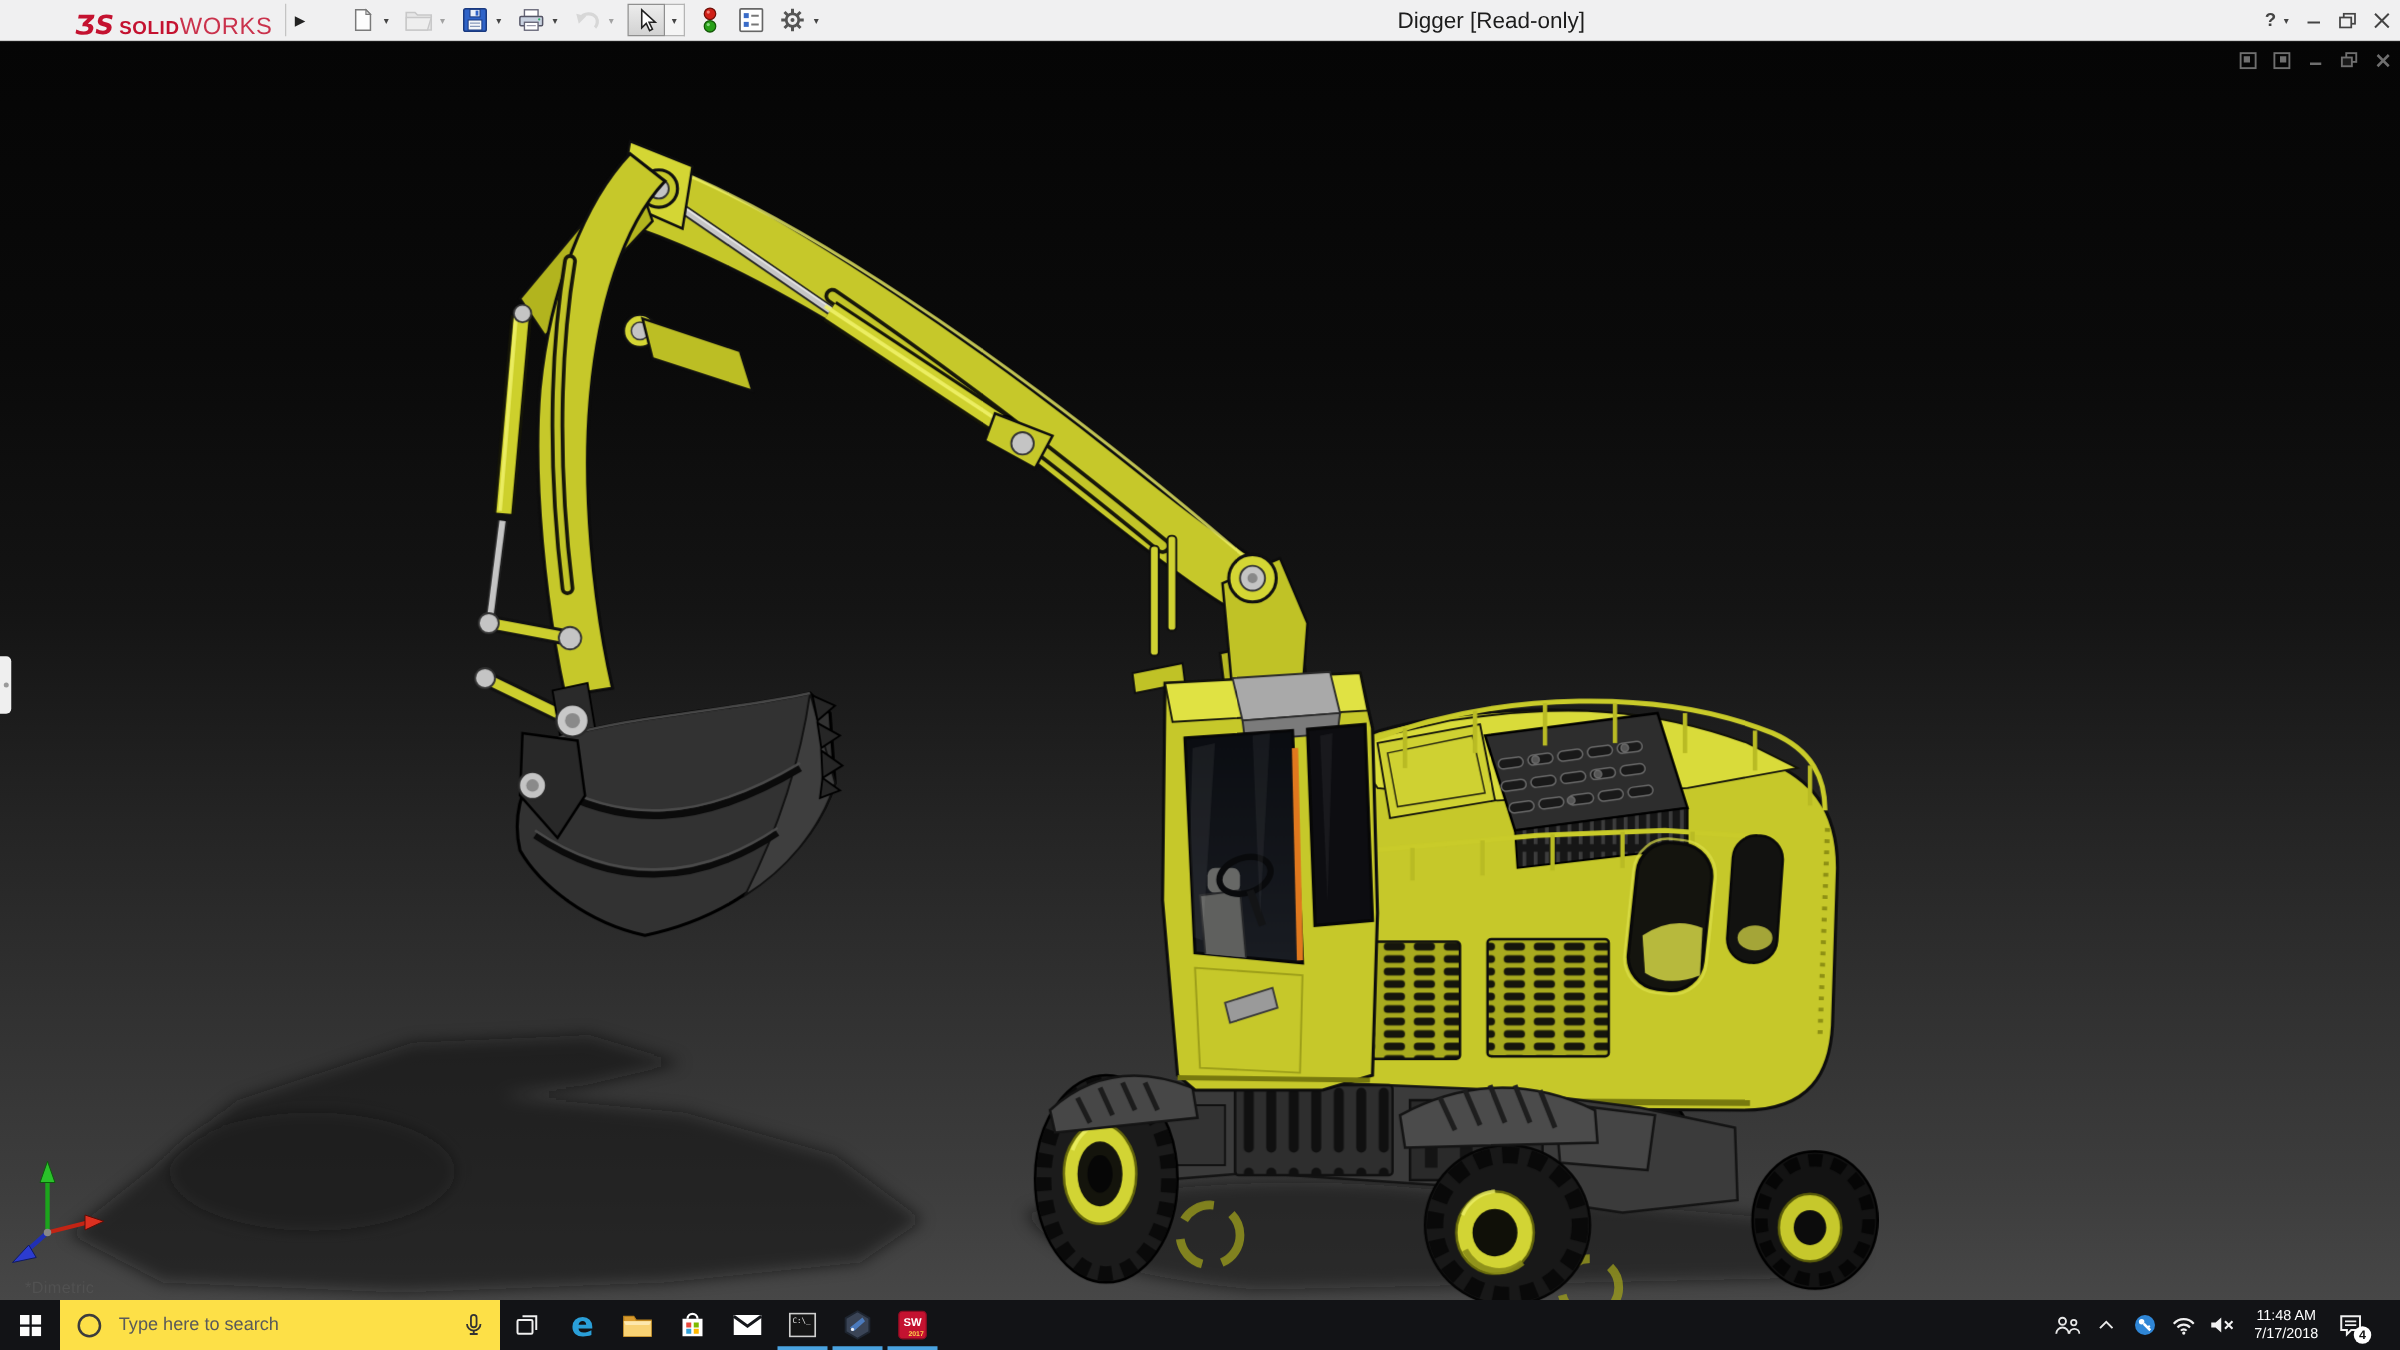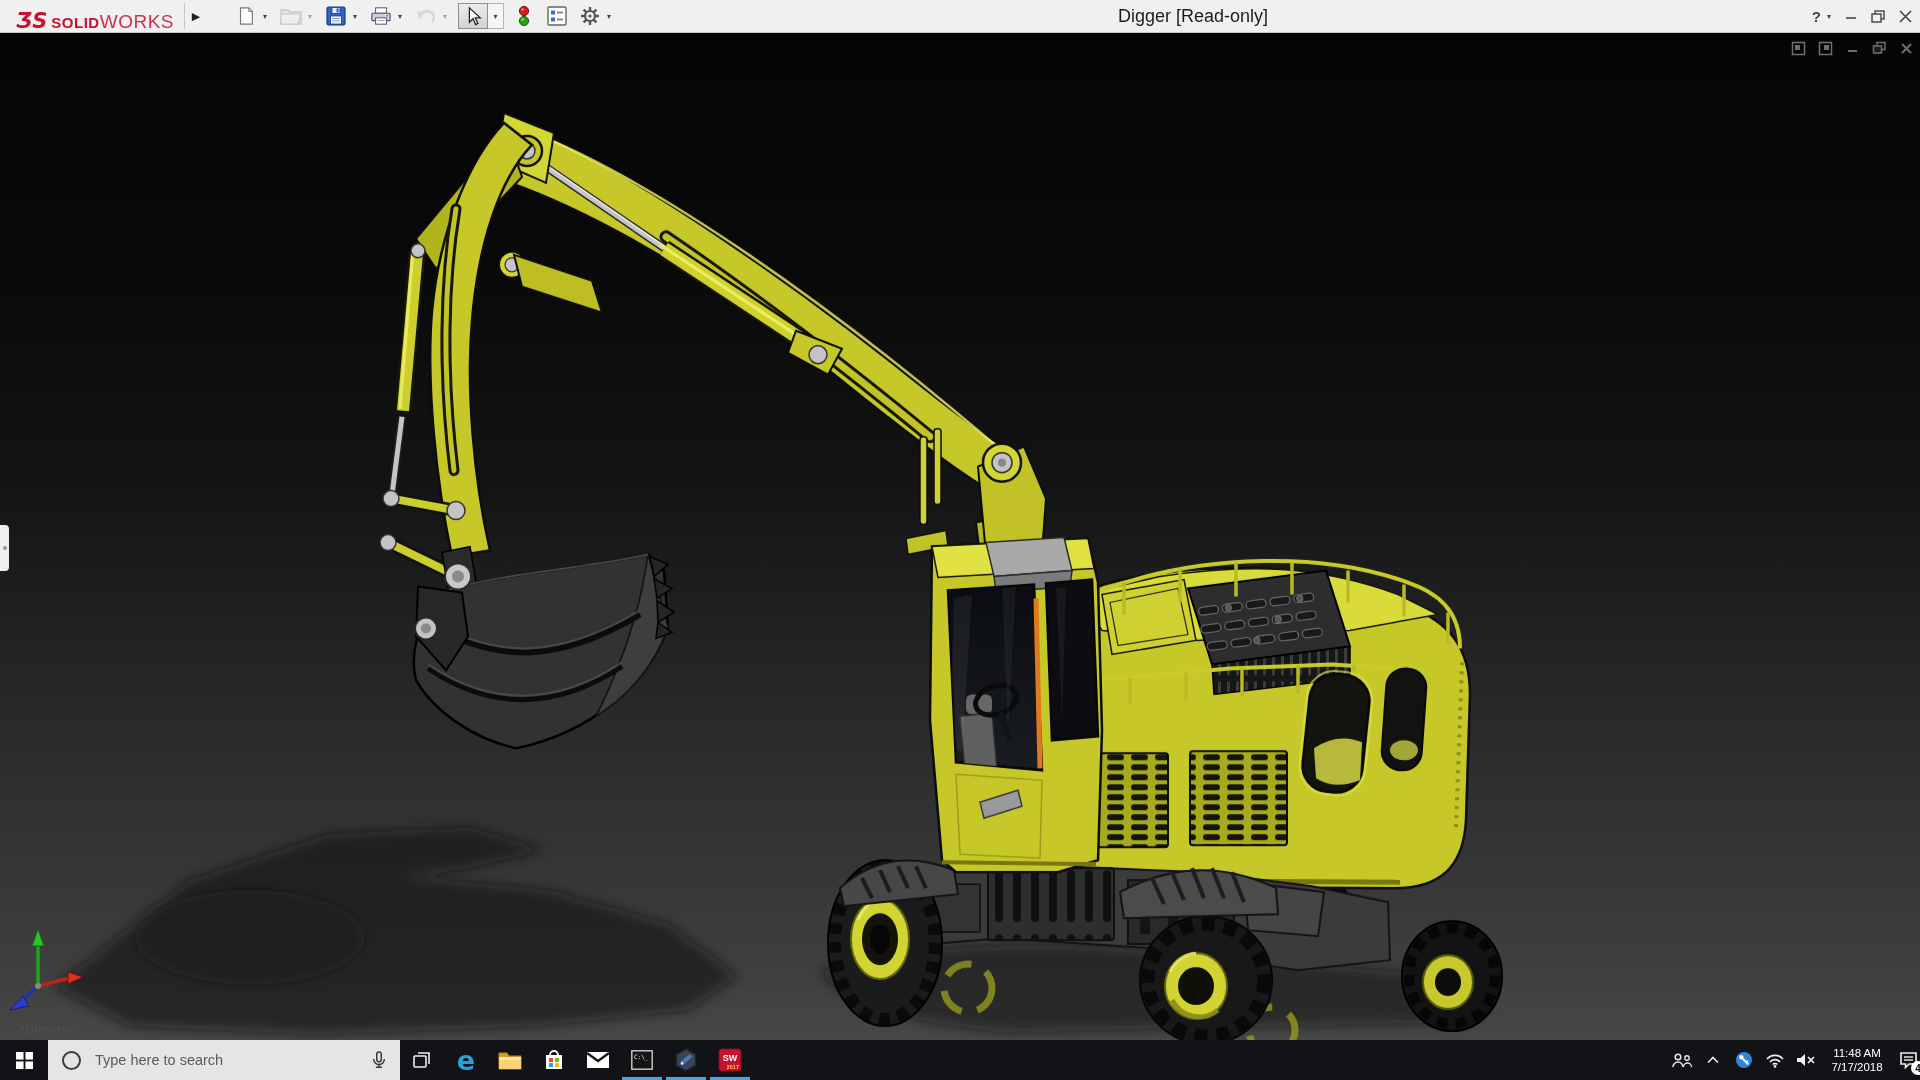--- a/index.html
+++ b/index.html
@@ -1,21 +1,21 @@
 <!DOCTYPE html>
 <html style="--c-brand_red: #c41230; --c-titlebar_bg: #f0f0f1; --c-excavator_yellow: #c6c82a; --c-excavator_yellow_light: #e0e243; --c-excavator_yellow_dark: #b2b41e; --c-metal_gray: #c4c4c4; --c-cab_stripe_orange: #e0781e; --c-taskbar_bg: #121316; --c-running_indicator: #4aa3e0; --c-triad_x: #d22c18; --c-triad_y: #22b022; --c-triad_z: #2838c8;"><head>
 <meta charset="utf-8">
 <style>
   html,body{margin:0;padding:0;width:1920px;height:1080px;overflow:hidden;
     font-family:"Liberation Sans",sans-serif;user-select:none;background:#000;}
   .screen{width:1920px;height:1080px;display:flex;flex-direction:column;}
 
   
   .titlebar{height:32px;background:var(--c-titlebar_bg,#f0f0f1);display:flex;align-items:center;
-    position:relative;border-bottom:1px solid #c9c9c9;flex:0 0 32px;}
+    position:relative;border-bottom:1px solid #c9c9c9;flex:0 0 32px;padding-left:44px;}
   .brand{display:flex;align-items:baseline;padding:0 10px 0 16px;color:var(--c-brand_red,#c41230);}
   .brand .mark{font-family:"DejaVu Sans",sans-serif;font-style:italic;font-weight:bold;font-size:21px;margin-right:4px;}
   .brand .solid{font-weight:bold;font-size:15px;letter-spacing:.5px;margin-top:14px;}
   .brand .works{font-weight:400;font-size:19px;letter-spacing:.5px;opacity:.85;}
   .flyout{width:22px;height:26px;display:flex;align-items:center;justify-content:center;
     border-left:1px solid #c4c4c4;color:#222;font-size:11px;cursor:pointer;}
   .toolbar{display:flex;align-items:center;margin-left:26px;}
   .tb-group{display:flex;align-items:center;margin-right:7px;}
   .tb-btn{width:26px;height:26px;display:flex;align-items:center;justify-content:center;cursor:pointer;}
   .tb-caret{width:12px;height:26px;display:flex;align-items:center;justify-content:center;
@@ -46,31 +46,31 @@
 
   
   .fy{fill:var(--c-excavator_yellow,#c6c82a);}
   .fyd{fill:var(--c-excavator_yellow_dark,#b2b41e);}
   .fm{fill:var(--c-metal_gray,#c4c4c4);}
   .stripe{stroke:var(--c-cab_stripe_orange,#e0781e);}
 
   
   .taskbar{height:40px;flex:0 0 40px;background:var(--c-taskbar_bg,#121316);display:flex;align-items:stretch;color:#f0f0f0;}
   .startbtn{width:48px;display:flex;align-items:center;justify-content:center;cursor:pointer;}
-  .searchbox{width:352px;background:#e5e5e5;display:flex;align-items:center;cursor:text;}
+  .searchbox{width:352px;background:#fde047;display:flex;align-items:center;cursor:text;}
   .cortana-ring{width:15px;height:15px;border:2.5px solid #3c3c3c;border-radius:50%;margin:0 12px 0 14px;flex:0 0 auto;}
   .searchbox input{flex:1;border:none;background:transparent;outline:none;font-size:14.5px;color:#333;
     font-family:"Liberation Sans",sans-serif;}
   .searchbox input::placeholder{color:#5a5a5a;opacity:1;}
   .mic{margin:0 12px;flex:0 0 auto;display:flex;}
   .appbtn{width:44px;display:flex;align-items:center;justify-content:center;position:relative;cursor:pointer;}
   .appbtn.running::after{content:"";position:absolute;left:2px;right:2px;bottom:0;height:3px;
     background:var(--c-running_indicator,#4aa3e0);}
   .tb-spacer{flex:1;}
-  .tray{display:flex;align-items:center;gap:7px;padding-right:0;}
+  .tray{display:flex;align-items:center;gap:7px;padding-right:28px;}
   .trayicon{width:24px;height:40px;display:flex;align-items:center;justify-content:center;cursor:pointer;position:relative;}
   .clock{display:flex;flex-direction:column;justify-content:center;align-items:center;font-size:11.5px;
     line-height:14px;color:#fff;width:64px;cursor:default;text-align:center;}
   .badge{position:absolute;right:-5px;bottom:5px;width:14px;height:14px;border-radius:50%;background:#fff;
     color:#111;font-size:10px;font-weight:bold;display:flex;align-items:center;justify-content:center;}
   .cmdtext{font-size:6px;fill:#e8e8e8;font-family:"DejaVu Sans Mono",monospace;}
 </style>
 </head>
 <body>
 

